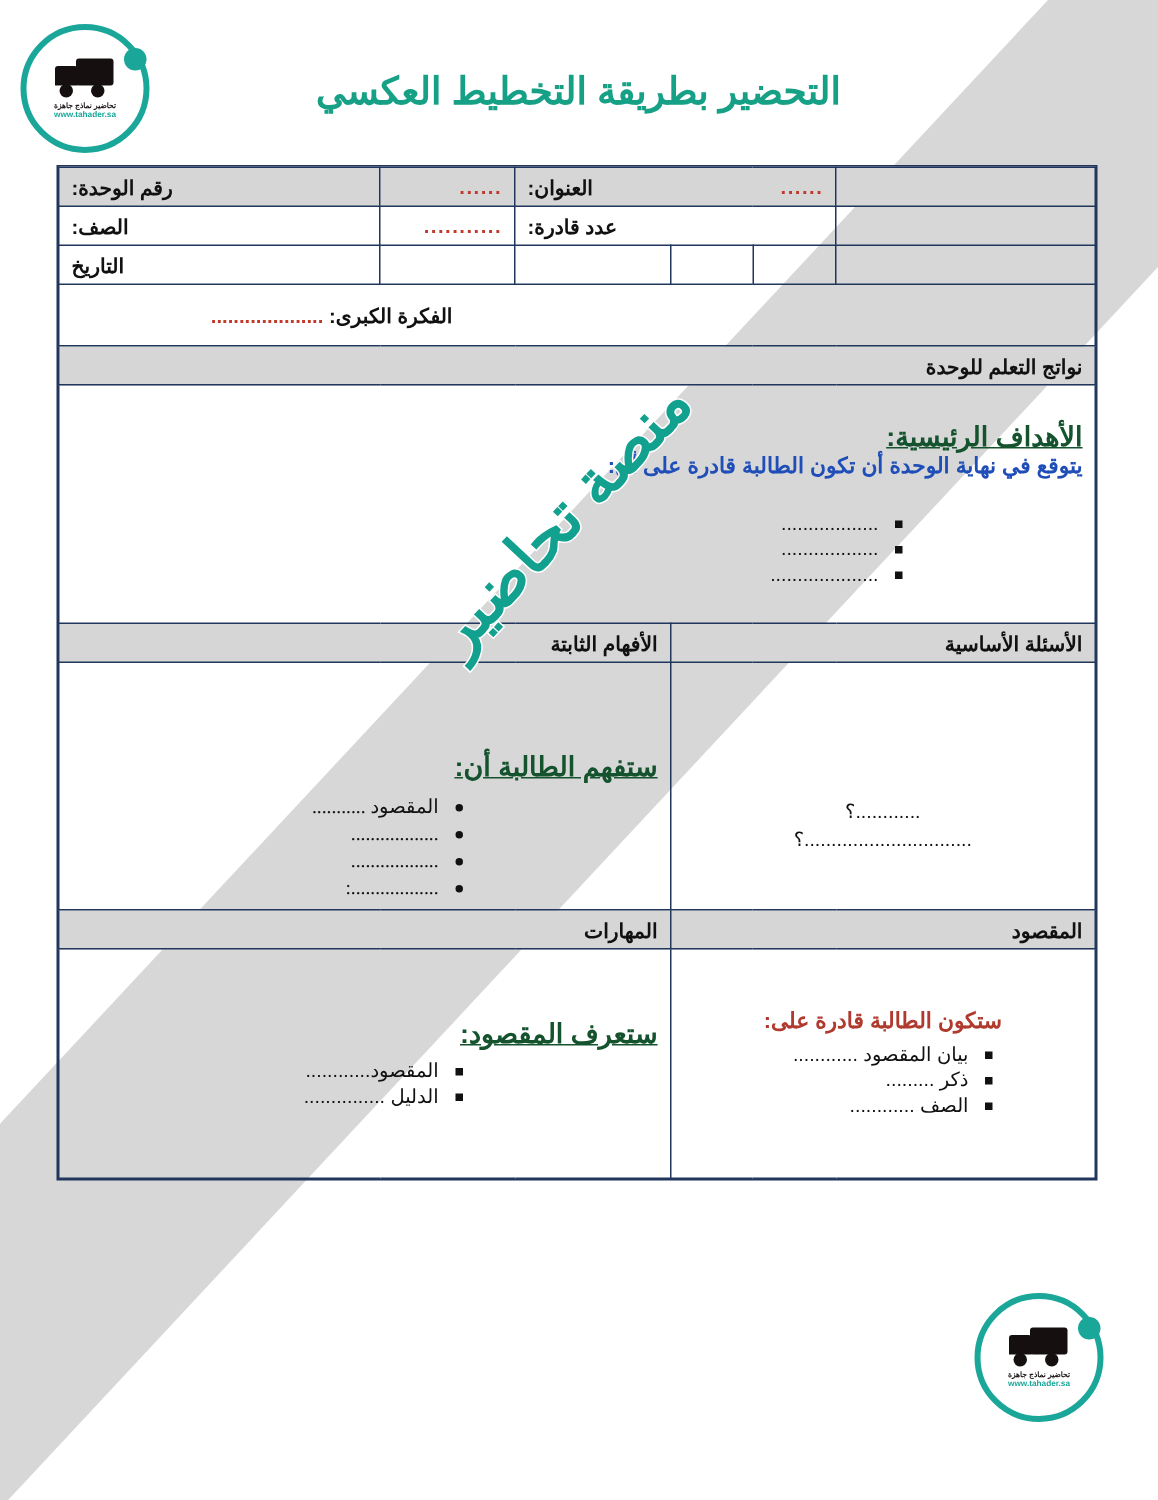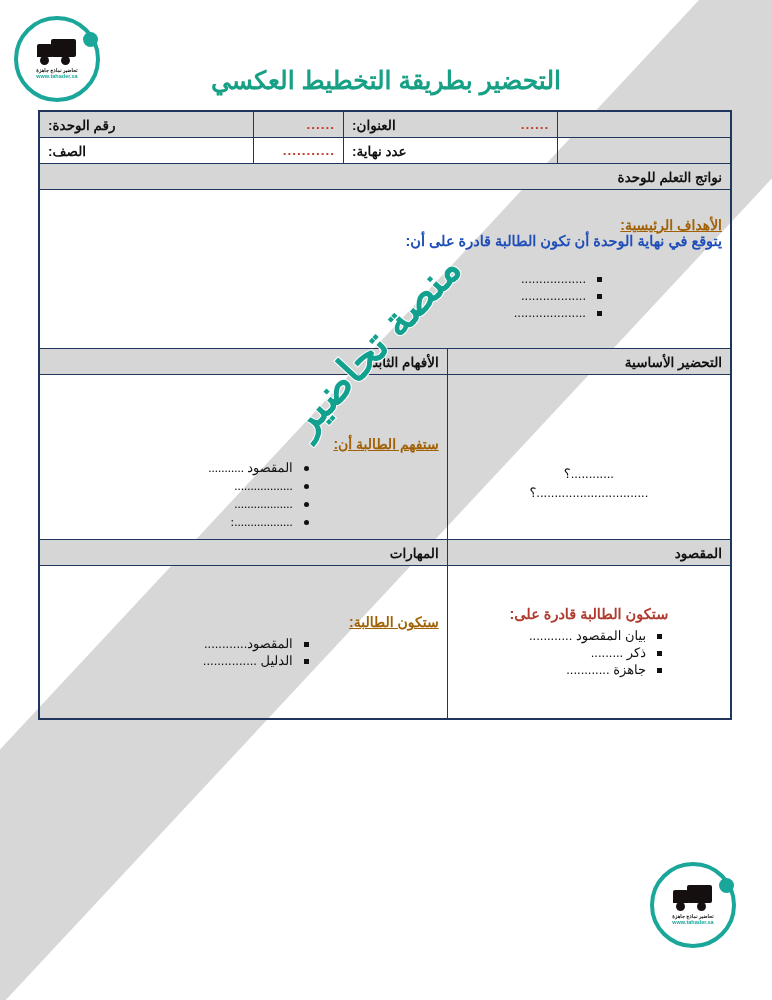--- a/index.html
+++ b/index.html
@@ -113,21 +113,20 @@
   .doc-title {
     position: absolute;
     top: 46px;
     left: 0;
     width: 772px;
     text-align: center;
     font-size: 25px;
     font-weight: bold;
     color: #16a085;
     z-index: 5;
-    margin-top: 20px;
   }
 
   
   .sheet {
     position: absolute;
     left: 38px;
     top: 110px;
     width: 694px;
     z-index: 4;
     border: 1px solid #21365c;
@@ -160,23 +159,23 @@
     font-size: 14px;
     background: #d6d6d6 !important;
   }
 
   .blockcell {
     vertical-align: top;
     padding: 8px 12px 10px 12px;
     height: auto;
   }
   .lbl-bold-red {
-    color: #a16207;
-    font-weight: bold;
-    font-size: 14px;
+    color: #14532d;
+    font-weight: bold;
+    font-size: 18px;
     text-decoration: underline;
   }
   .lbl-bold-blue {
     color: #1f4eb8;
     font-weight: bold;
     font-size: 14.5px;
   }
   ul.bl {
     margin: 6px 40px 0 0;
     padding: 0;
@@ -295,50 +294,66 @@
         </td>
         <td class="shaded">
           <span class="red bold dots">......</span>
         </td>
         <td class="shaded r bold">رقم الوحدة:</td>
       </tr>
 
       <tr>
         <td></td>
         <td colspan="4">
-          <span class="bold" style="float:left">عدد نهاية:</span>
+          <span class="bold" style="float:left">عدد قادرة:</span>
           <span></span>
         </td>
         <td>
           <span class="red bold dots">...........</span>
         </td>
         <td class="r bold">الصف:</td>
       </tr>
 
 
-
+      <tr>
+        <td></td>
+        <td></td>
+        <td></td>
+        <td colspan="2"></td>
+        <td></td>
+        <td class="r bold">التاريخ</td>
+      </tr>
+
+      <tr>
+        <td colspan="7" class="blockcell" style="height:34px">
+          <div style="text-align:right; padding-right:420px;">
+            <span class="bold">الفكرة الكبرى:</span>
+            <span class="red bold dots">....................</span>
+          </div>
+        </td>
+      </tr>
 
       <tr>
         <td colspan="7" class="section-head">نواتج التعلم للوحدة</td>
       </tr>
 
       <tr>
         <td colspan="7" class="blockcell" style="height:152px">
           <div class="lbl-bold-red">الأهداف الرئيسية:</div>
           <div class="lbl-bold-blue" style="text-align:right;">يتوقع في نهاية الوحدة أن تكون الطالبة قادرة على أن:</div>
           <ul class="bl" style="margin-top:22px; margin-right:120px;">
             <li>..................</li>
             <li>..................</li>
             <li>....................</li>
           </ul>
         </td>
       </tr>
 
       <tr>
-        <td colspan="3" class="section-head">التحضير الأساسية</td>
+        <td colspan="3" class="section-head">الأسئلة الأساسية</td>
         <td colspan="4" class="section-head">الأفهام الثابتة</td>
       </tr>
 
       <tr>
         <td colspan="3" class="blockcell" style="height:158px">
           <div class="qs" style="margin-top:56px;">............؟</div>
           <div class="qs">...............................؟</div>
         </td>
         <td colspan="4" class="blockcell" style="height:158px">
           <div class="lbl-bold-red" style="margin-top:53px;text-decoration:underline;">ستفهم الطالبة أن:</div>
@@ -355,25 +370,25 @@
         <td colspan="3" class="section-head">المقصود</td>
         <td colspan="4" class="section-head">المهارات</td>
       </tr>
 
       <tr>
         <td colspan="3" class="blockcell" style="height:146px">
           <div class="skills-head">ستكون الطالبة قادرة على:</div>
           <ul class="bl" style="margin-right:60px; margin-top:6px;">
             <li>بيان المقصود ............</li>
             <li>ذكر  .........</li>
-            <li>جاهزة ............</li>
+            <li>الصف ............</li>
           </ul>
         </td>
         <td colspan="4" class="blockcell" style="height:146px">
-          <div class="lbl-bold-red">ستكون الطالبة:</div>
+          <div class="lbl-bold-red">ستعرف المقصود:</div>
           <ul class="bl" style="margin-top:6px; margin-right:130px;">
             <li>المقصود............</li>
             <li>الدليل ...............</li>
           </ul>
         </td>
       </tr>
 
     </tbody>
       </table>
   </div>

